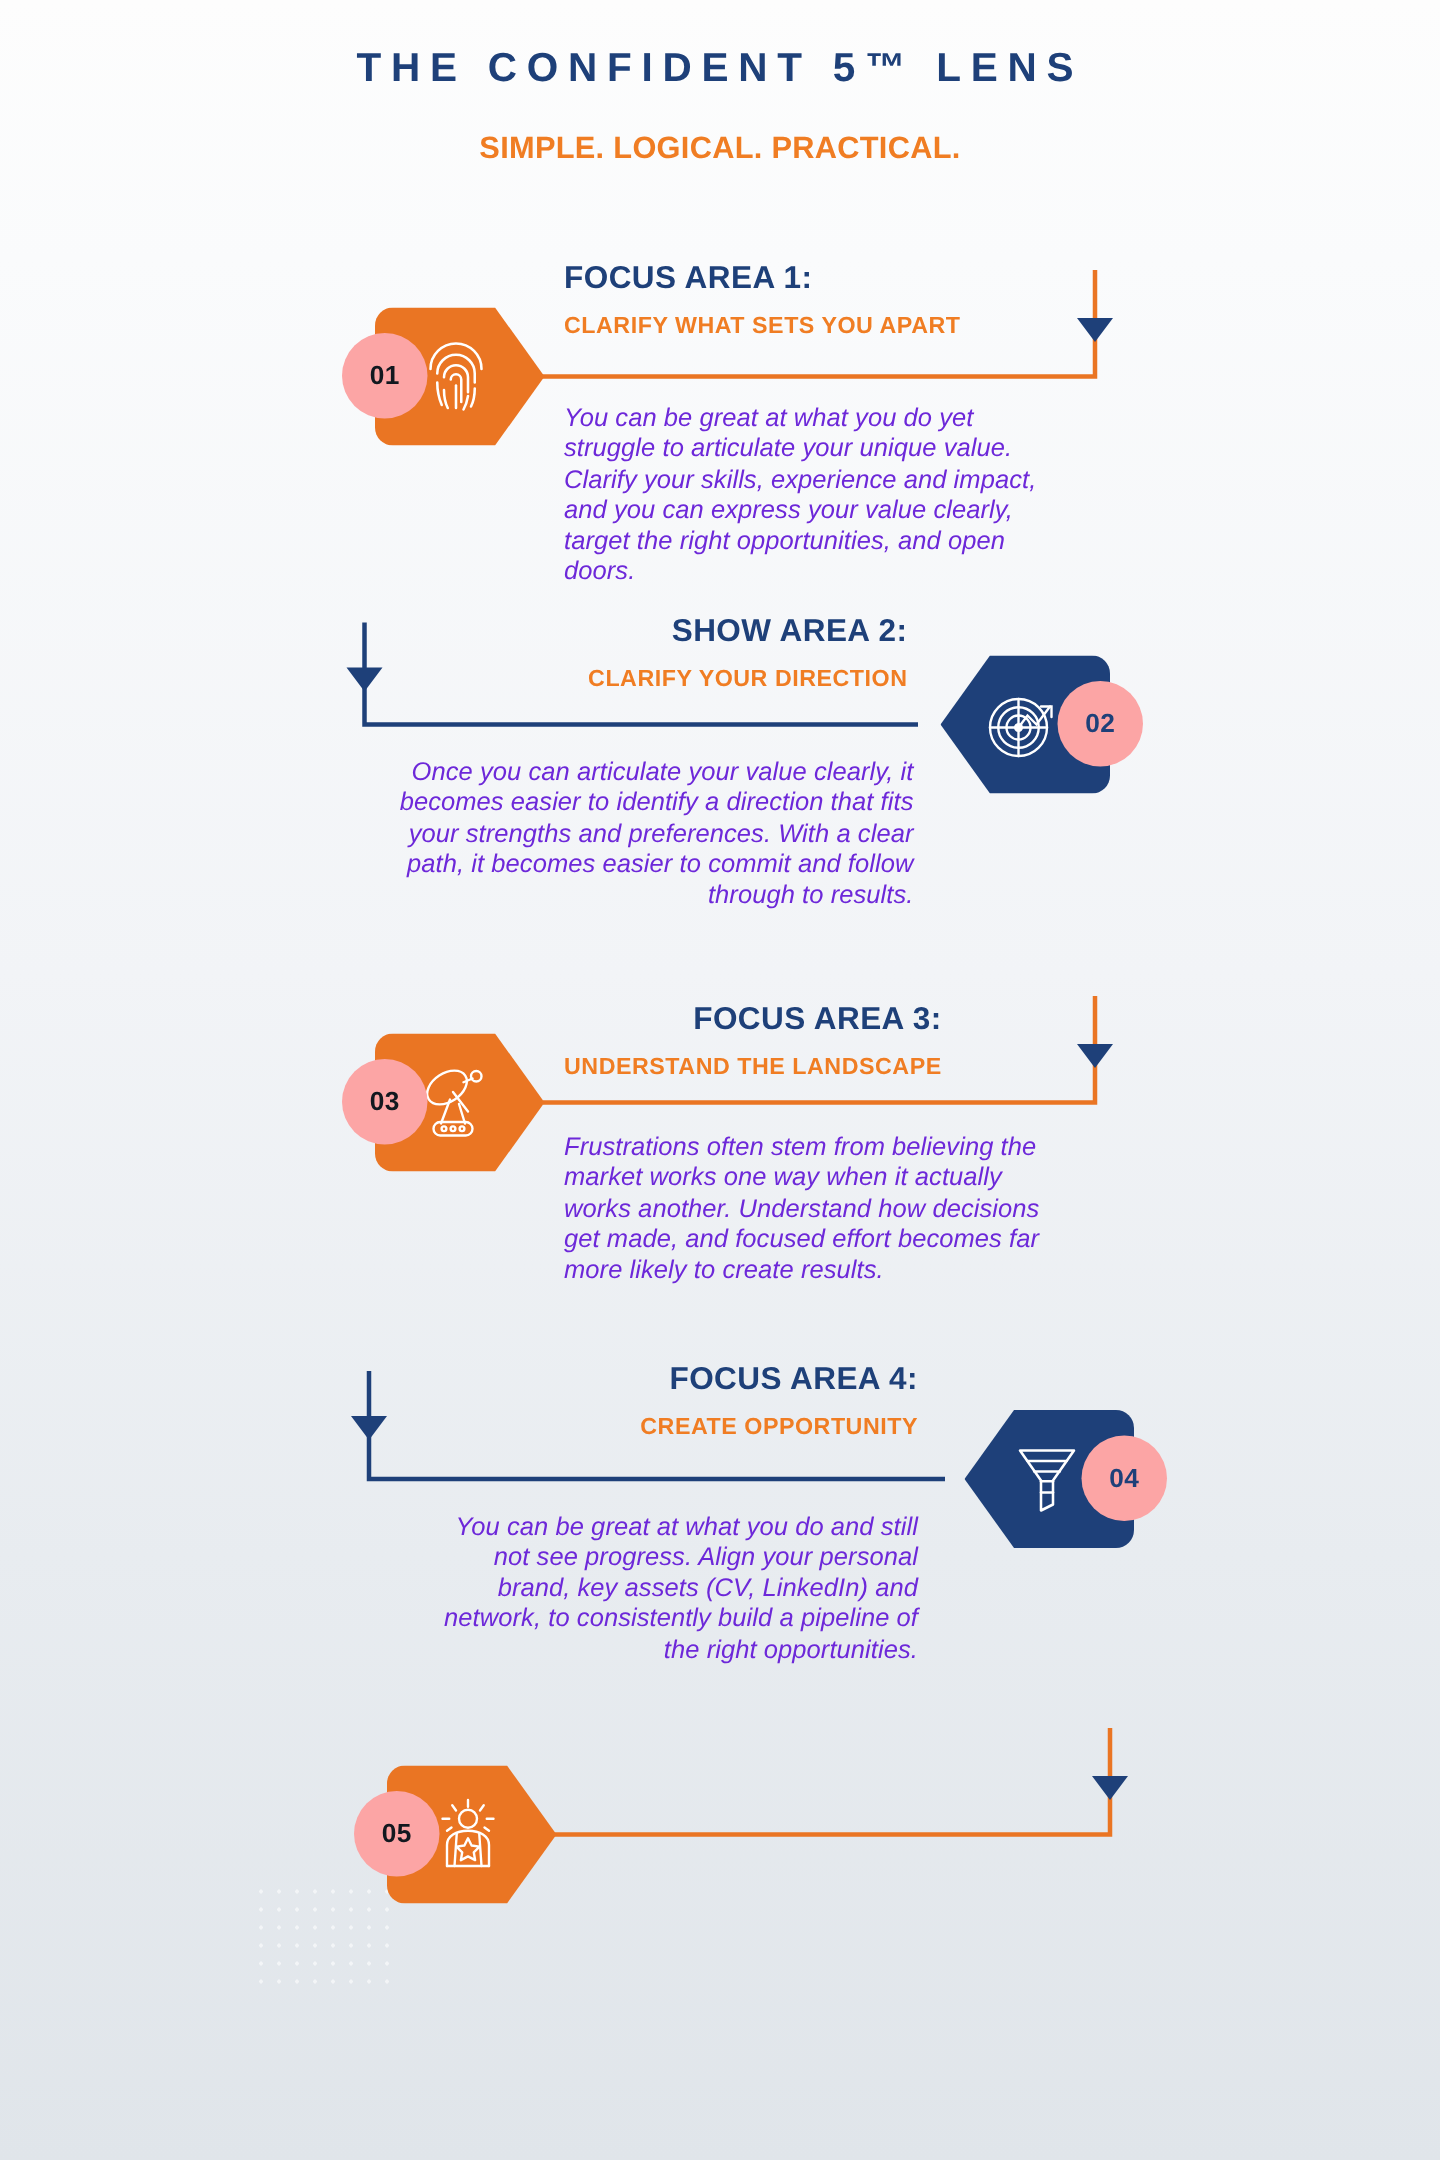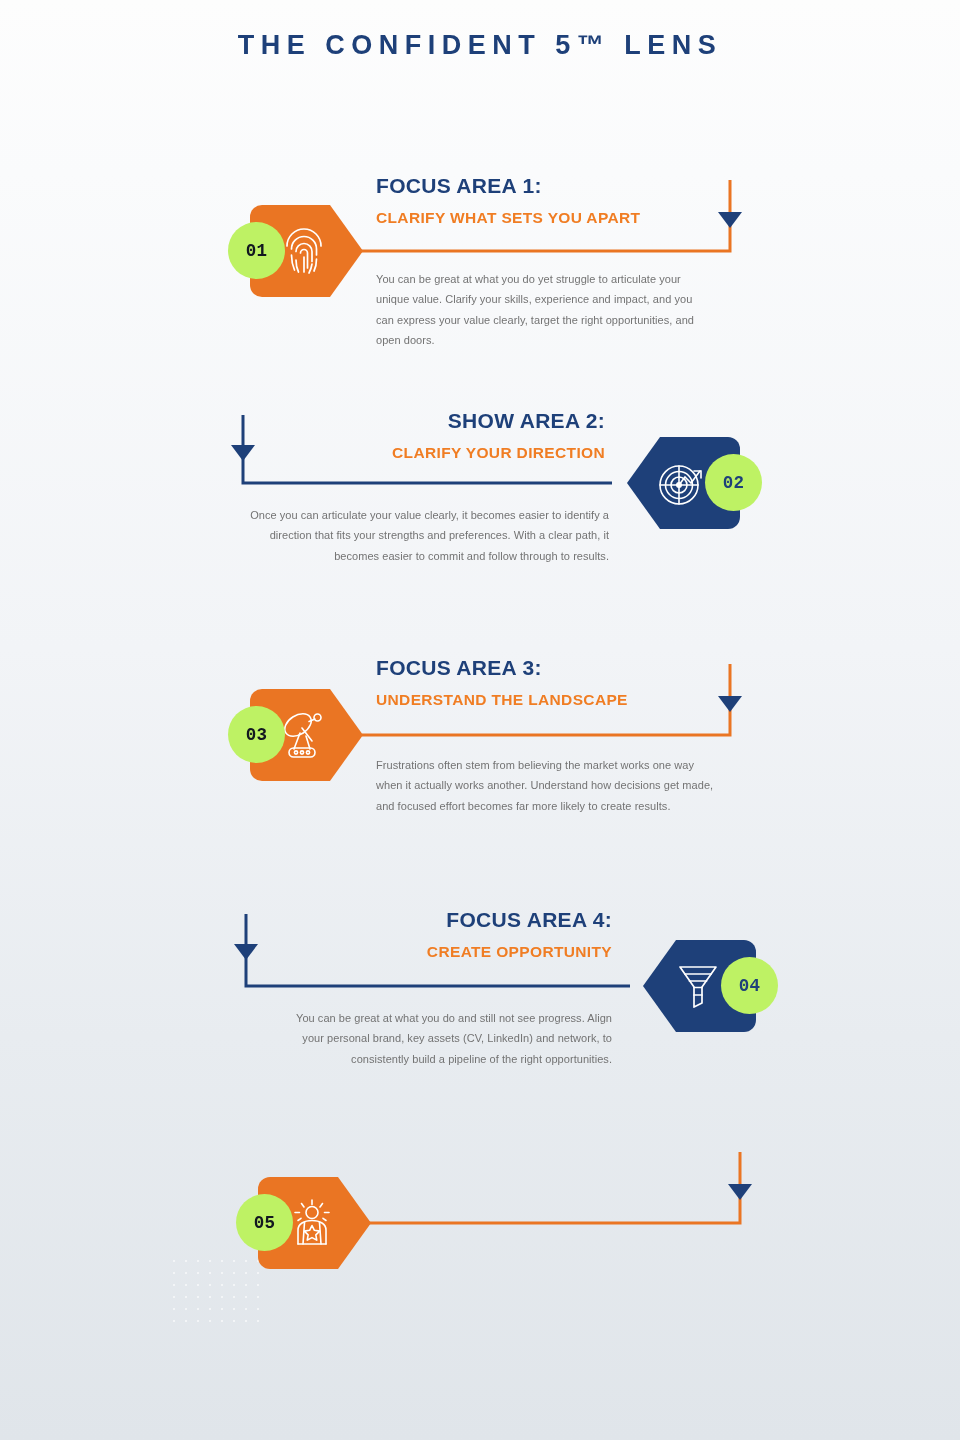--- a/index.html
+++ b/index.html
@@ -82,28 +82,27 @@
   .badge.right .pent { left: 15px; }
 
   .pent svg { display: block; }
 
   .num-bubble {
     position: absolute;
     top: 17px;
     width: 57px;
     height: 57px;
     border-radius: 50%;
-    background: #bef264;
+    background: #fca5a5;
     display: flex;
     align-items: center;
     justify-content: center;
     font-size: 17.5px;
     font-weight: 700;
     letter-spacing: .3px;
-    font-family: Liberation Mono, monospace;
   }
   .badge.left .num-bubble  { left: 0px;  color: #12181f; }
   .badge.right .num-bubble { right: 0px; color: #1e4079; }
 
   .pent-icon {
     position: absolute;
     top: 0;
     height: 92px;
     display: flex;
     align-items: center;
@@ -129,35 +128,37 @@
     color: #f07d23;
     letter-spacing: .35px;
     white-space: nowrap;
   }
   .fa.align-left  .fa-head { text-align: left; }
   .fa.align-right .fa-head { text-align: right; }
 
   
   .fa-body {
     position: absolute;
-    font-size: 11px;
+    font-size: 17px;
     line-height: 20.4px;
-    color: #737373;
+    font-style: italic;
+    color: #6d28d9;
     letter-spacing: .05px;
   }
   .fa.align-left  .fa-body { text-align: left; }
   .fa.align-right .fa-body { text-align: right; }
 </style>
 </head>
 <body>
 
 <div class="dot-grid"></div>
 
 <div class="header">
   <div class="title">THE CONFIDENT 5™ LENS</div>
+  <div class="subtitle">SIMPLE. LOGICAL. PRACTICAL.</div>
 </div>
 
 <div class="fa align-left" style="top:168px;height:235px;">
 
   <svg class="connector" width="960" height="235">
     <path d="M 360 83 L 730 83 L 730 12" fill="none" stroke="#ea7523" stroke-width="3"></path>
     <polygon points="718,44 742,44 730,60" fill="#1e4079"></polygon>
   </svg>
 
   <div class="badge left" style="left:228px;top:37px;">
@@ -247,21 +248,21 @@
         <path d="M21 23 L15 39 M27 26 L31 39"></path>
         <rect x="10" y="38" width="26" height="9" rx="4.5"></rect>
         <circle cx="17" cy="42.5" r="1.6"></circle>
         <circle cx="23" cy="42.5" r="1.6"></circle>
         <circle cx="29" cy="42.5" r="1.6"></circle>
       </svg>
     </div>
     <div class="num-bubble">03</div>
   </div>
 
-  <div class="fa-head" style="left:376px;top:4px;">
+  <div class="fa-head" style="left:376px;top:16px;text-align:right;">
     <div class="kicker">FOCUS AREA 3:</div>
     <div class="sub">UNDERSTAND THE LANDSCAPE</div>
   </div>
 
   <div class="fa-body" style="left:376px;top:103px;width:340px;">Frustrations often stem from believing the market works one way when it actually works another. Understand how decisions get made, and focused effort becomes far more likely to create results.</div>
 </div>
 
 <div class="fa align-right" style="top:900px;height:215px;">
 
   <svg class="connector" width="960" height="215">

